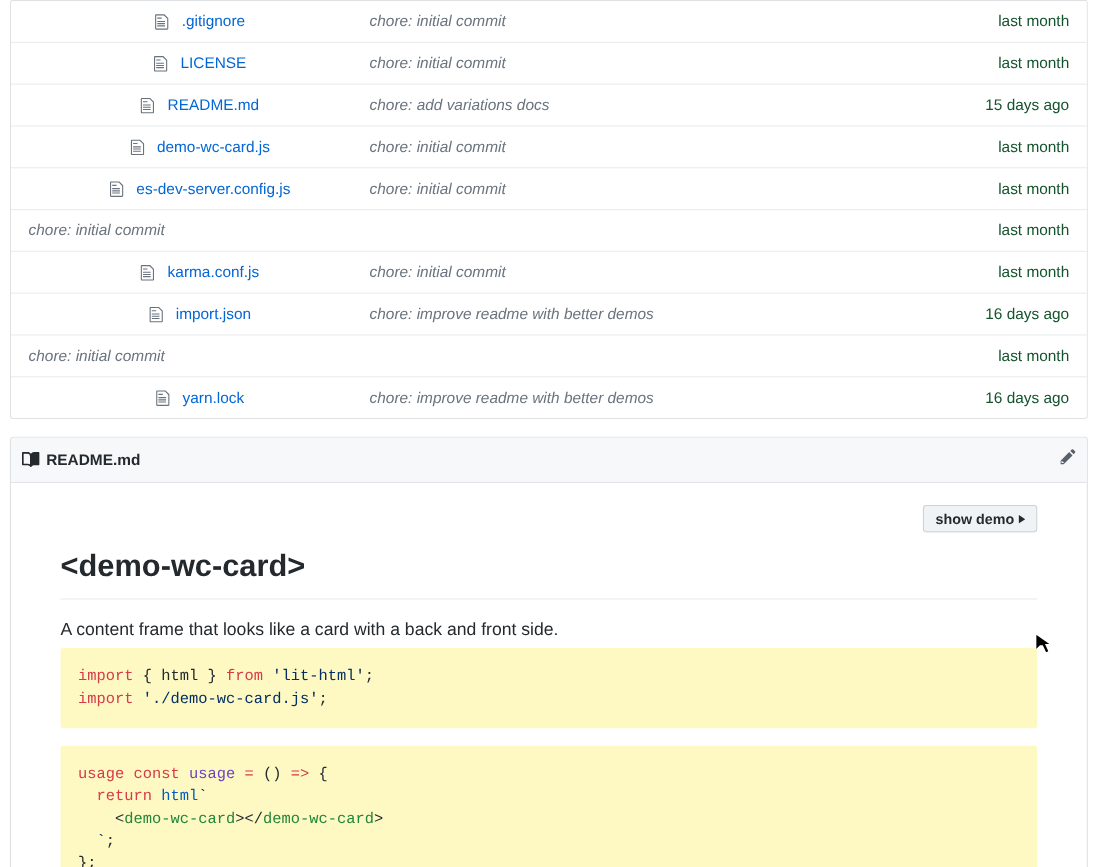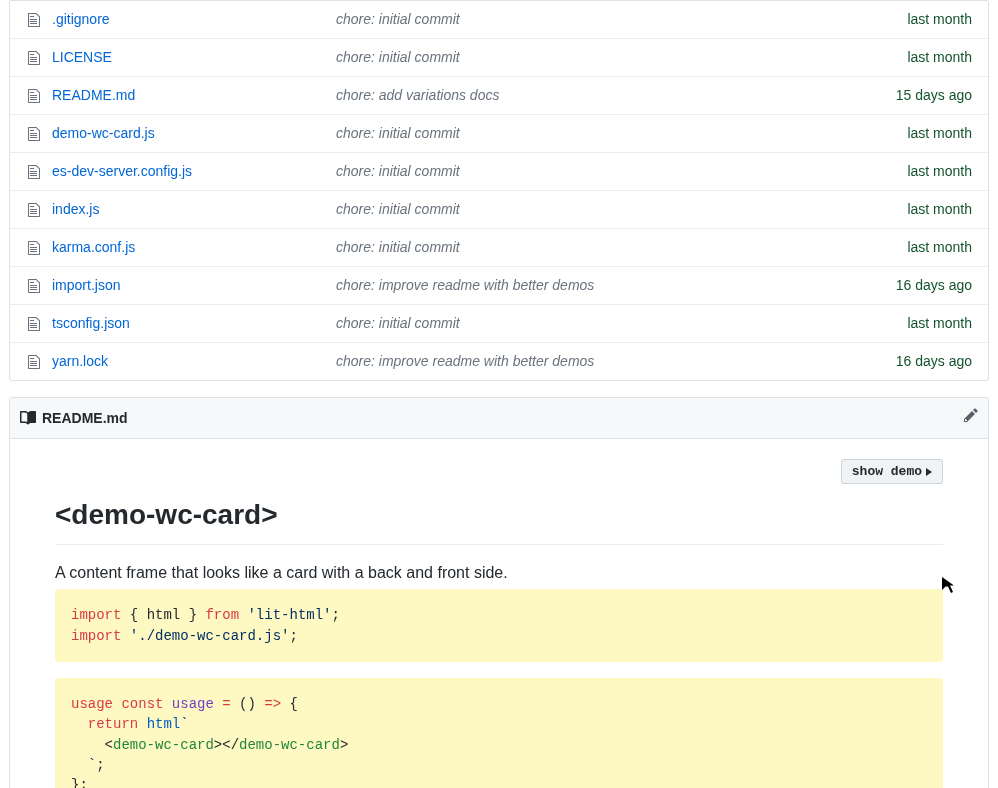--- a/index.html
+++ b/index.html
@@ -33,20 +33,21 @@
     width: 16px;
     height: 16px;
     margin-right: 10px;
     flex-shrink: 0;
     color: #6a737d;
   }
   .file-name-col {
     width: 310px;
     display: flex;
     align-items: center;
+    justify-content: center;
   }
   .file-name {
     color: #0366d6;
     text-decoration: none;
     cursor: pointer;
   }
   .commit-msg-col {
     flex: 1;
     color: #6a737d;
     font-style: italic;
@@ -103,21 +104,20 @@
     border: 1px solid rgba(27,31,35,0.15);
     border-radius: 3px;
     padding: 4px 10px;
     font-size: 13px;
     font-weight: 600;
     color: #24292e;
     cursor: pointer;
     display: inline-flex;
     align-items: center;
     gap: 4px;
-    font-family: Liberation Mono, monospace;
   }
   .readme-body h1 {
     font-size: 2em;
     font-weight: 600;
     padding-bottom: 0.3em;
     border-bottom: 1px solid #eaecef;
     margin-bottom: 16px;
   }
   .readme-body p {
     margin-bottom: 4px;
@@ -198,26 +198,20 @@
     <div class="file-name-col">
       <svg class="file-icon" viewBox="0 0 12 16" width="12" height="16" fill="currentColor">
             <path d="M6 5H2V4h4v1zM2 8h7V7H2v1zm0 2h7V9H2v1zm0 2h7v-1H2v1zm10-7.5V14c0 .55-.45 1-1 1H1c-.55 0-1-.45-1-1V2c0-.55.45-1 1-1h7.5L12 4.5zM11 5L8 2H1v12h10V5z"></path>
           </svg>
       <a class="file-name">es-dev-server.config.js</a>
     </div>
     <div class="commit-msg-col"><a>chore: initial commit</a></div>
     <div class="time-col">last month</div>
   </div>
       <div class="file-row">
-    <div class="file-name-col">
-      <svg class="file-icon" viewBox="0 0 12 16" width="12" height="16" fill="currentColor">
-            <path d="M6 5H2V4h4v1zM2 8h7V7H2v1zm0 2h7V9H2v1zm0 2h7v-1H2v1zm10-7.5V14c0 .55-.45 1-1 1H1c-.55 0-1-.45-1-1V2c0-.55.45-1 1-1h7.5L12 4.5zM11 5L8 2H1v12h10V5z"></path>
-          </svg>
-      <a class="file-name">index.js</a>
-    </div>
     <div class="commit-msg-col"><a>chore: initial commit</a></div>
     <div class="time-col">last month</div>
   </div>
       <div class="file-row">
     <div class="file-name-col">
       <svg class="file-icon" viewBox="0 0 12 16" width="12" height="16" fill="currentColor">
             <path d="M6 5H2V4h4v1zM2 8h7V7H2v1zm0 2h7V9H2v1zm0 2h7v-1H2v1zm10-7.5V14c0 .55-.45 1-1 1H1c-.55 0-1-.45-1-1V2c0-.55.45-1 1-1h7.5L12 4.5zM11 5L8 2H1v12h10V5z"></path>
           </svg>
       <a class="file-name">karma.conf.js</a>
     </div>
@@ -228,26 +222,20 @@
     <div class="file-name-col">
       <svg class="file-icon" viewBox="0 0 12 16" width="12" height="16" fill="currentColor">
             <path d="M6 5H2V4h4v1zM2 8h7V7H2v1zm0 2h7V9H2v1zm0 2h7v-1H2v1zm10-7.5V14c0 .55-.45 1-1 1H1c-.55 0-1-.45-1-1V2c0-.55.45-1 1-1h7.5L12 4.5zM11 5L8 2H1v12h10V5z"></path>
           </svg>
       <a class="file-name">import.json</a>
     </div>
     <div class="commit-msg-col"><a>chore: improve readme with better demos</a></div>
     <div class="time-col">16 days ago</div>
   </div>
       <div class="file-row">
-    <div class="file-name-col">
-      <svg class="file-icon" viewBox="0 0 12 16" width="12" height="16" fill="currentColor">
-            <path d="M6 5H2V4h4v1zM2 8h7V7H2v1zm0 2h7V9H2v1zm0 2h7v-1H2v1zm10-7.5V14c0 .55-.45 1-1 1H1c-.55 0-1-.45-1-1V2c0-.55.45-1 1-1h7.5L12 4.5zM11 5L8 2H1v12h10V5z"></path>
-          </svg>
-      <a class="file-name">tsconfig.json</a>
-    </div>
     <div class="commit-msg-col"><a>chore: initial commit</a></div>
     <div class="time-col">last month</div>
   </div>
       <div class="file-row">
     <div class="file-name-col">
       <svg class="file-icon" viewBox="0 0 12 16" width="12" height="16" fill="currentColor">
             <path d="M6 5H2V4h4v1zM2 8h7V7H2v1zm0 2h7V9H2v1zm0 2h7v-1H2v1zm10-7.5V14c0 .55-.45 1-1 1H1c-.55 0-1-.45-1-1V2c0-.55.45-1 1-1h7.5L12 4.5zM11 5L8 2H1v12h10V5z"></path>
           </svg>
       <a class="file-name">yarn.lock</a>
     </div>

